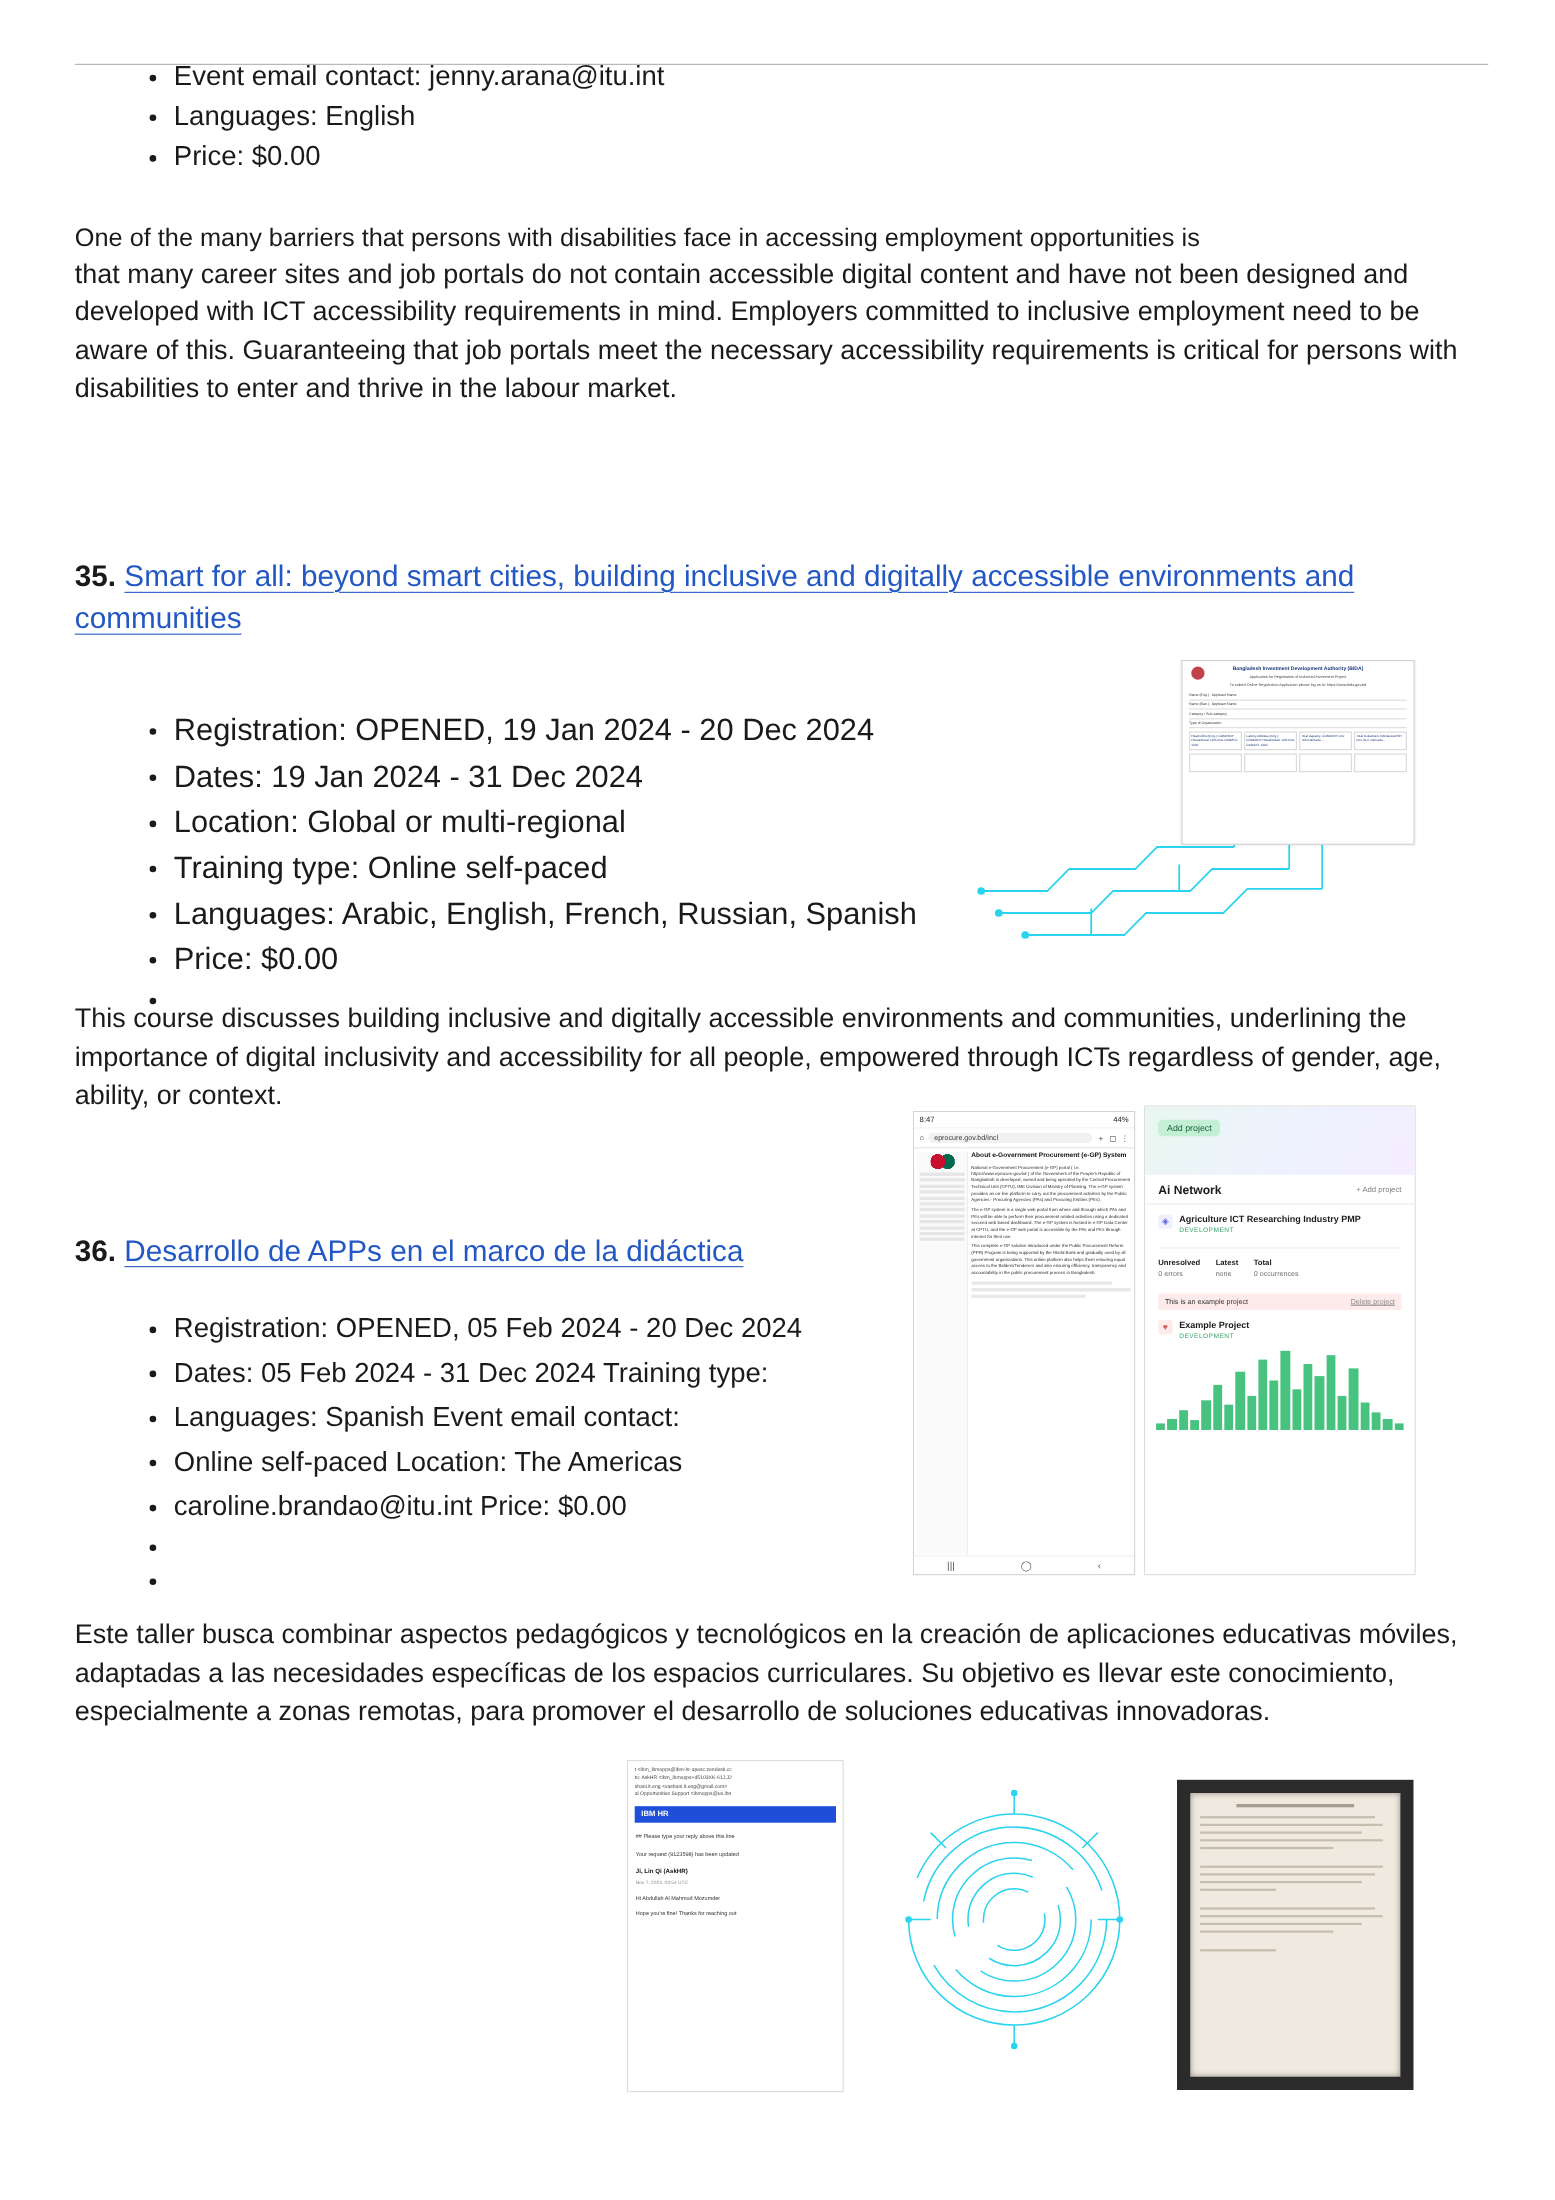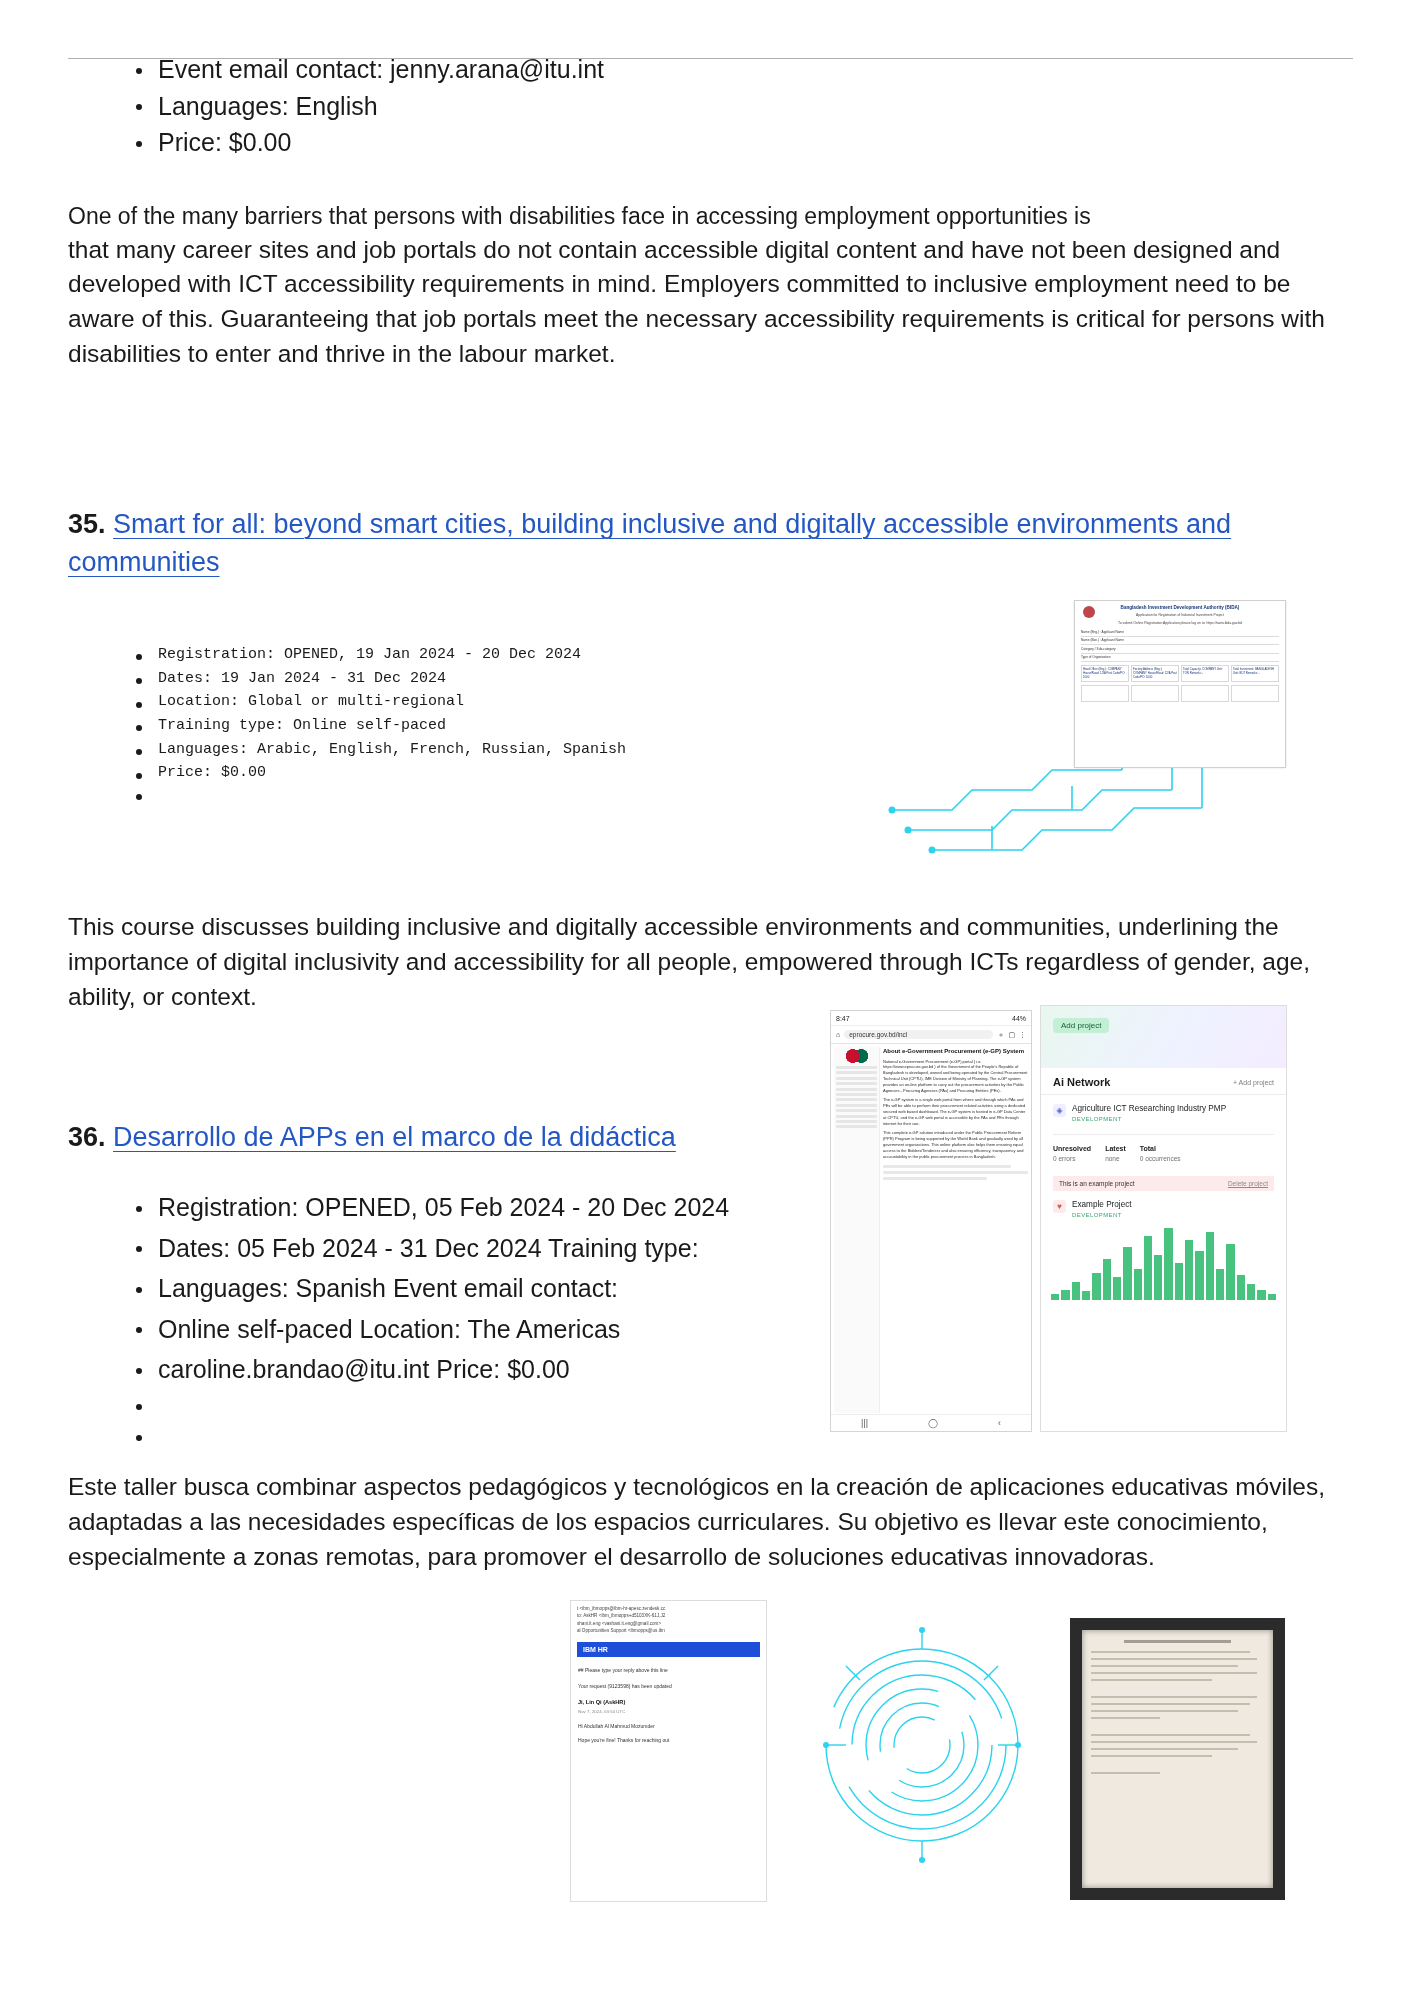--- a/index.html
+++ b/index.html
@@ -95,24 +95,23 @@
   }
 
   .h35 { left: 68px; top: 505px; width: 1230px; line-height: 1.42; }
   .h36 { left: 68px; top: 1122px; width: 900px; }
   .h37 { left: 68px; top: 1755px; width: 900px; }
 
   .list35 {
     position: absolute;
     left: 132px;
     top: 645px;
-    font-size: 15px;
+    font-size: 28px;
     color: #1a1a1a;
     width: 740px;
-    font-family: Liberation Mono, monospace;
   }
   .list35 > li { padding-left: 52px; margin-bottom: 3px; line-height: 1.32; }
   .list35 > li::before { left: 6px; top: 0.55em; width: 7px; height: 7px; }
 
   .para35 {
     left: 68px;
     top: 910px;
     width: 1290px;
   }
 
@@ -323,21 +322,21 @@
     padding: 9px 12px 4px 12px;
   }
   .figC .proj .ico {
     width: 13px; height: 13px;
     border-radius: 3px;
     background: #eef0ff;
     color: #5a5fd8;
     font-size: 8px;
     display: flex; align-items: center; justify-content: center;
   }
-  .figC .proj .nm { font-size: 8.2px; font-weight: normal; color: #1b1b1b; }
+  .figC .proj .nm { font-size: 8.2px; font-weight: bold; color: #1b1b1b; }
   .figC .proj .dv { font-size: 6px; color: #3aa76d; margin-top: 3px; letter-spacing: .4px; }
   .figC .sep { height: 1px; background: #ececec; margin: 8px 12px; }
   .figC .stats { display: flex; padding: 2px 12px 10px 12px; gap: 14px; }
   .figC .stats .col .k { font-size: 7px; font-weight: bold; color: #1b1b1b; }
   .figC .stats .col .v { font-size: 6.5px; color: #6f6f6f; margin-top: 3px; }
   .figC .note {
     margin: 4px 12px 0 12px;
     background: #fdeaea;
     display: flex;
     justify-content: space-between;

